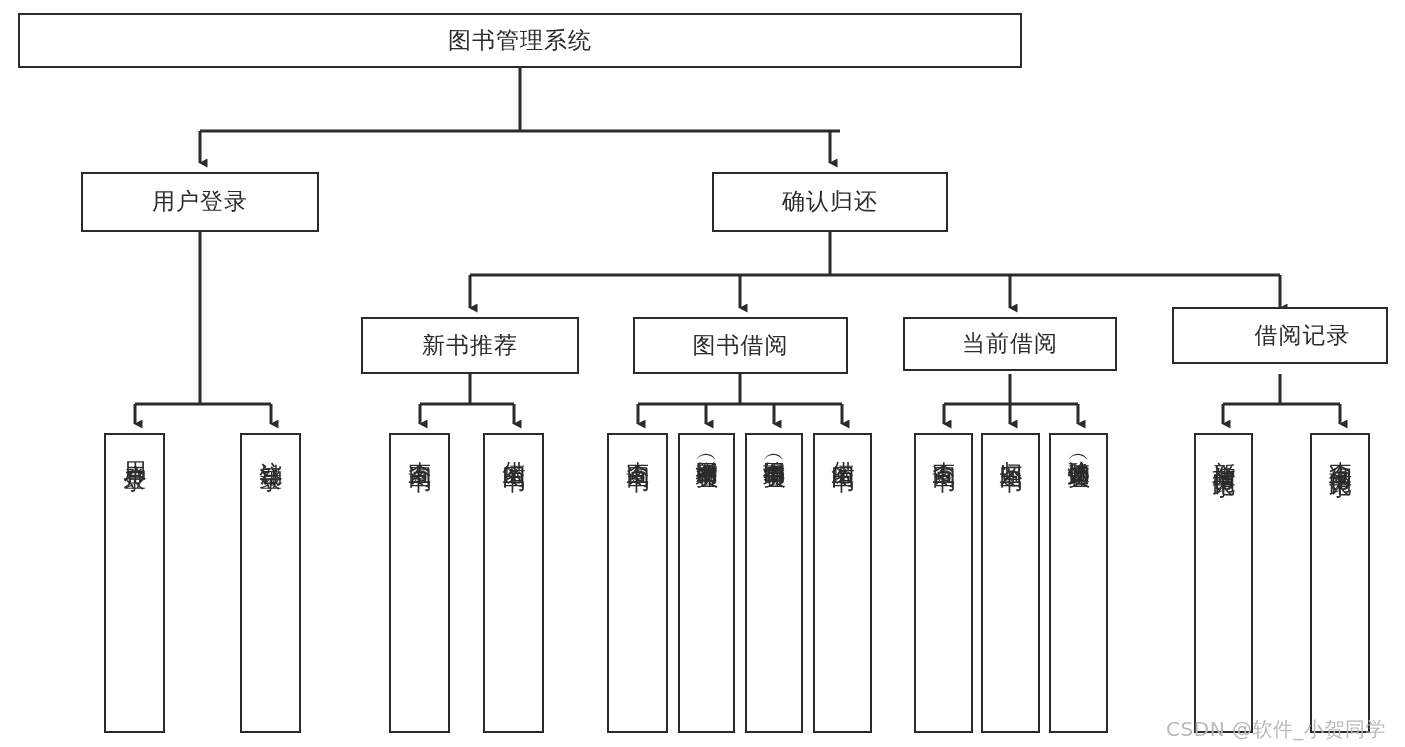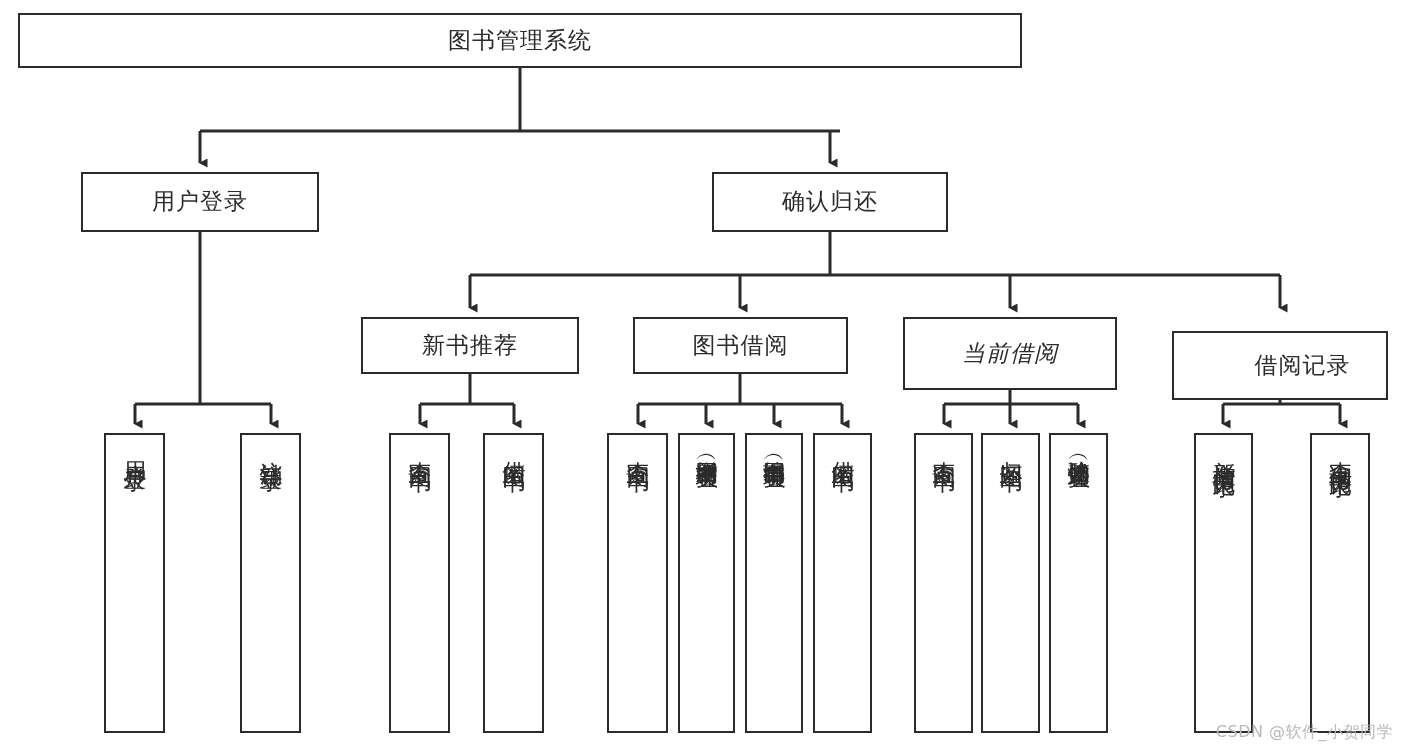--- a/index.html
+++ b/index.html
@@ -51,23 +51,23 @@
     color:#2b2b2b;
     display:block;
     margin:0 auto;
   }
   .vtext.tall{
     font-size:22px;
     letter-spacing:1px;
   }
   #watermark{
     position:absolute;
-    right:12px;
+    right:19px;
     bottom:4px;
-    font-size:16px;
+    font-size:20px;
     color:#b9b9b9;
     letter-spacing:0.5px;
     white-space:nowrap;
     z-index:5;
   }
 </style>
 </head>
 <body>
 
 <div id="canvas">
@@ -132,24 +132,24 @@
   <div class="node h" style="left:712px;top:172px;width:236px;height:60px;">
     <span>确认归还</span>
   </div>
 
   <div class="node h" style="left:361px;top:317px;width:218px;height:57px;">
     <span>新书推荐</span>
   </div>
   <div class="node h" style="left:633px;top:317px;width:215px;height:57px;">
     <span>图书借阅</span>
   </div>
-  <div class="node h" style="left:903px;top:317px;width:214px;height:73px;font-style:italic;">
+  <div class="node h" style="left:903px;top:317px;width:214px;height:54px;">
     <span>当前借阅</span>
   </div>
-  <div class="node h" style="left:1172px;top:331px;width:216px;height:69px;padding-left:45px;">
+  <div class="node h" style="left:1172px;top:307px;width:216px;height:57px;padding-left:45px;">
     <span>借阅记录</span>
   </div>
 
   <div class="node v" style="left:104px;top:433px;width:61px;height:300px;">
     <span class="vtext">用户登录</span>
   </div>
   <div class="node v" style="left:240px;top:433px;width:61px;height:300px;">
     <span class="vtext">注销登录</span>
   </div>
 

